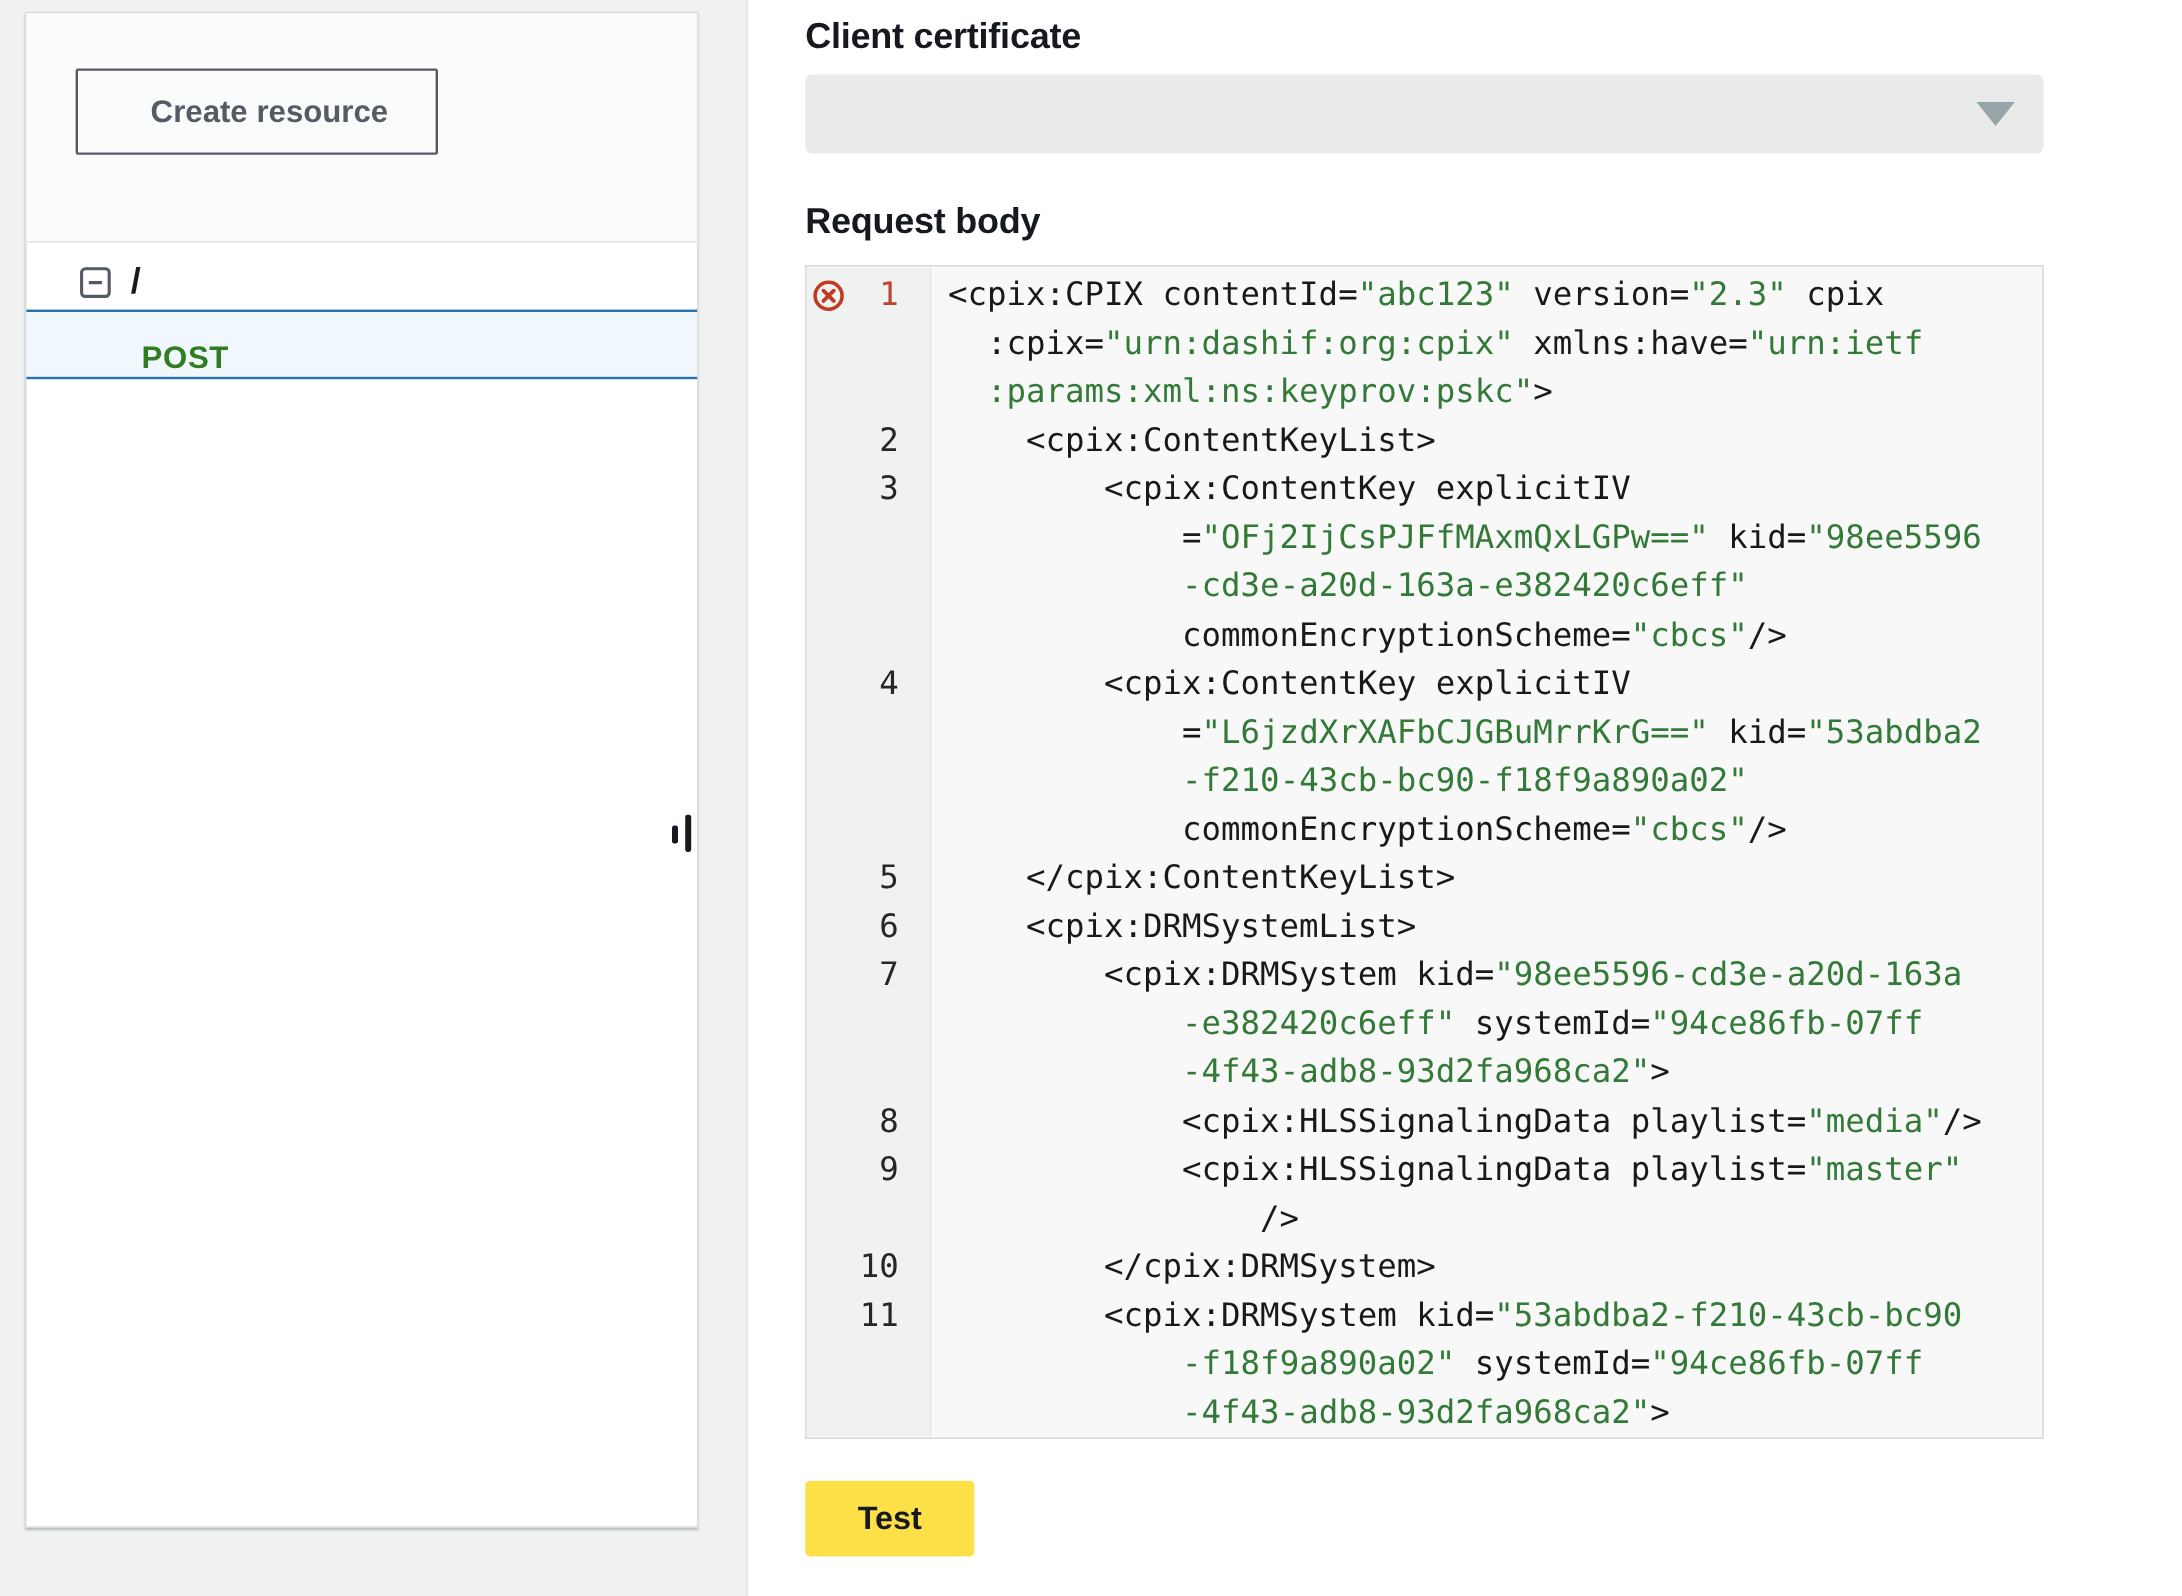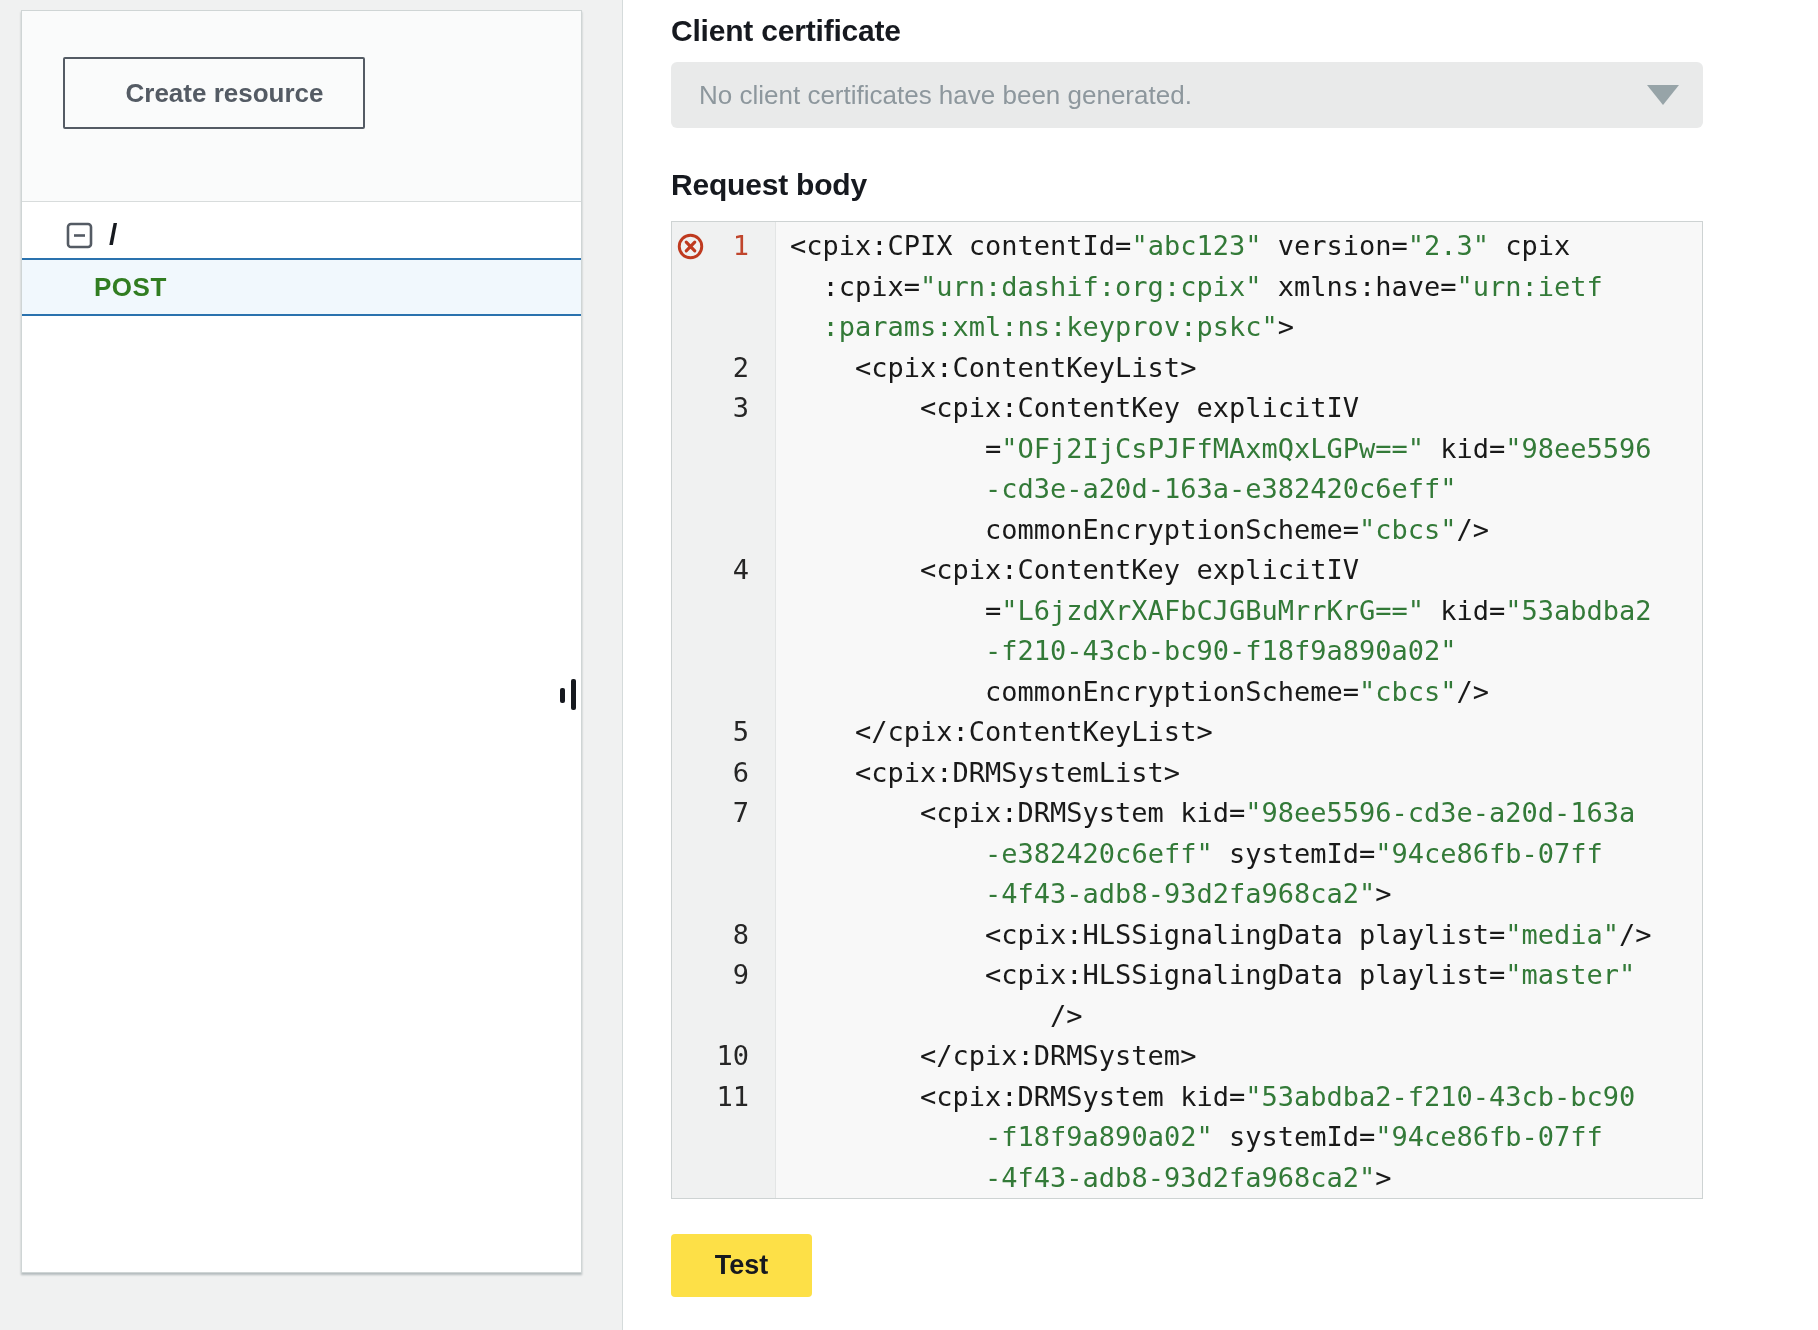--- a/index.html
+++ b/index.html
@@ -23,21 +23,21 @@
   }
   .tree-root{
     position:absolute;left:0;top:198px;width:100%;height:52px;box-sizing:border-box;
     display:flex;align-items:center;padding-left:44px;cursor:pointer;
   }
   .collapse-icon{width:27px;height:27px;margin-right:16px;flex:0 0 auto;}
   .root-label{font-size:30px;font-weight:700;color:#16191f;}
   .post-row{
     position:absolute;left:0;top:247px;width:100%;height:58px;box-sizing:border-box;
     background:#f1f8fd;border-top:2px solid #2a72ae;border-bottom:2px solid #2a72ae;
-    display:flex;align-items:center;padding-left:72px;cursor:pointer;
+    display:flex;align-items:flex-end;padding-left:96px;cursor:pointer;
   }
   .post-label{font-size:26px;font-weight:700;color:#317d21;letter-spacing:.5px;}
   .resize-handle{position:absolute;left:560px;top:679px;width:17px;height:31px;cursor:col-resize;}
   .resize-handle .bar-short{position:absolute;left:0;top:9px;width:5px;height:15px;background:#16191f;border-radius:2px;}
   .resize-handle .bar-tall{position:absolute;left:11px;top:0;width:5px;height:31px;background:#16191f;border-radius:2px;}
   
   .main{
     position:absolute;left:622px;top:0;width:1009px;height:1330px;box-sizing:border-box;
     background:#ffffff;border-left:1px solid #d5dbdb;
   }
@@ -115,21 +115,20 @@
 <div class="resize-handle">
   <span class="bar-short"></span>
   <span class="bar-tall"></span>
 </div>
 
 <div class="main">
 
   <div class="section-title" id="cc-title">Client certificate</div>
 
   <div class="dropdown">
-    <span class="dropdown-text">No client certificates have been generated.</span>
     <span class="caret"></span>
   </div>
 
   <div class="section-title" id="rb-title">Request body</div>
 
   <div class="editor">
     <div class="gutter-bg"></div>
     <div class="rows">
         <div class="row">
           <div class="g errn"><svg class="err-ic" viewBox="0 0 24 24">

